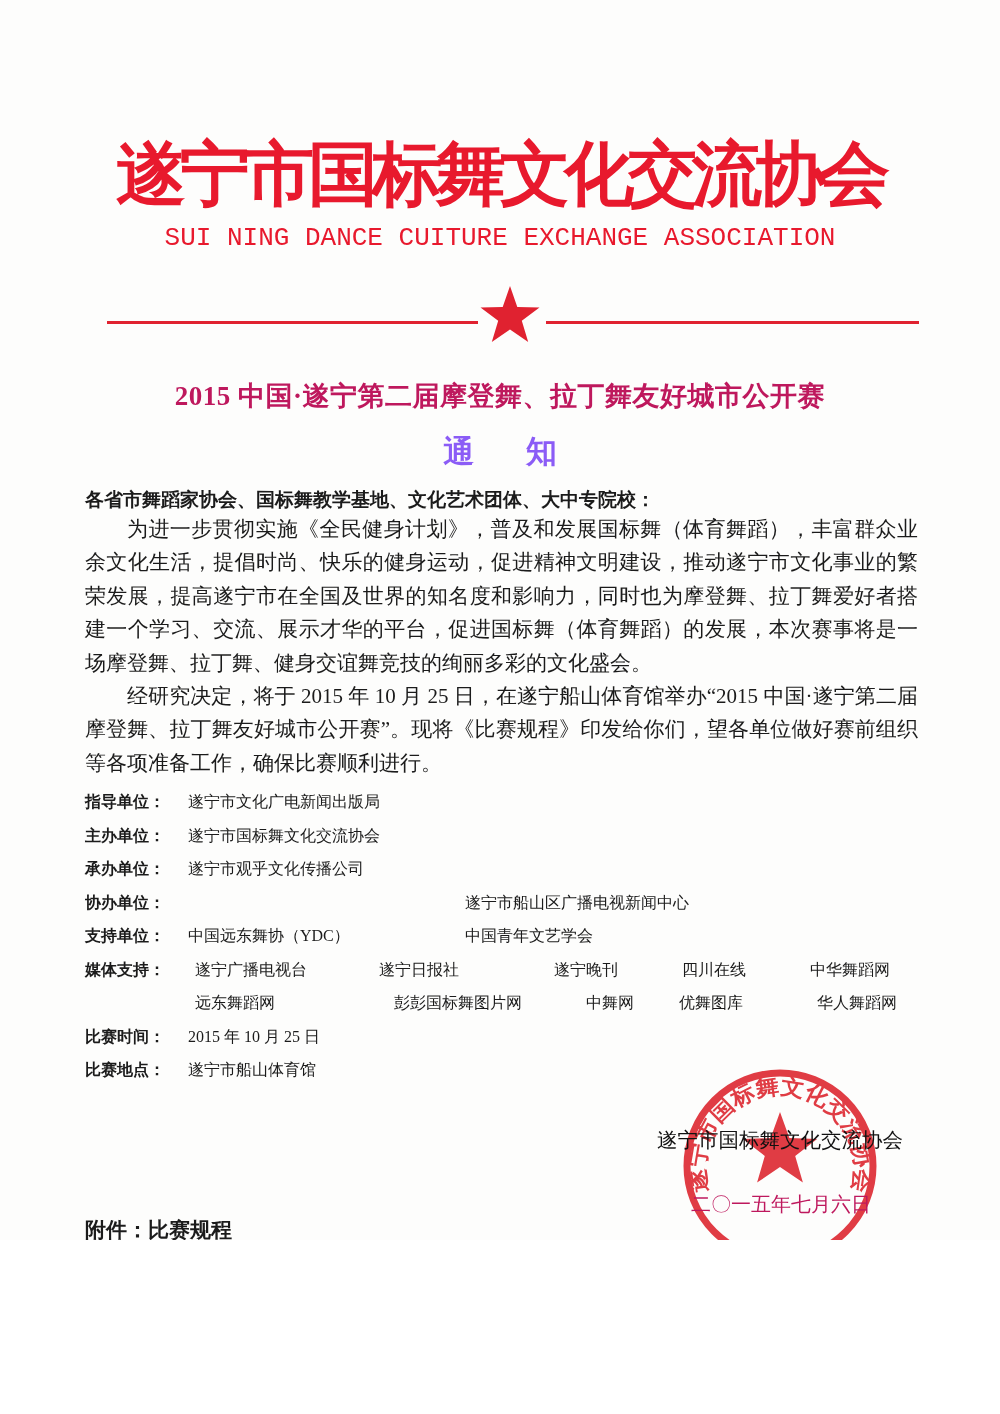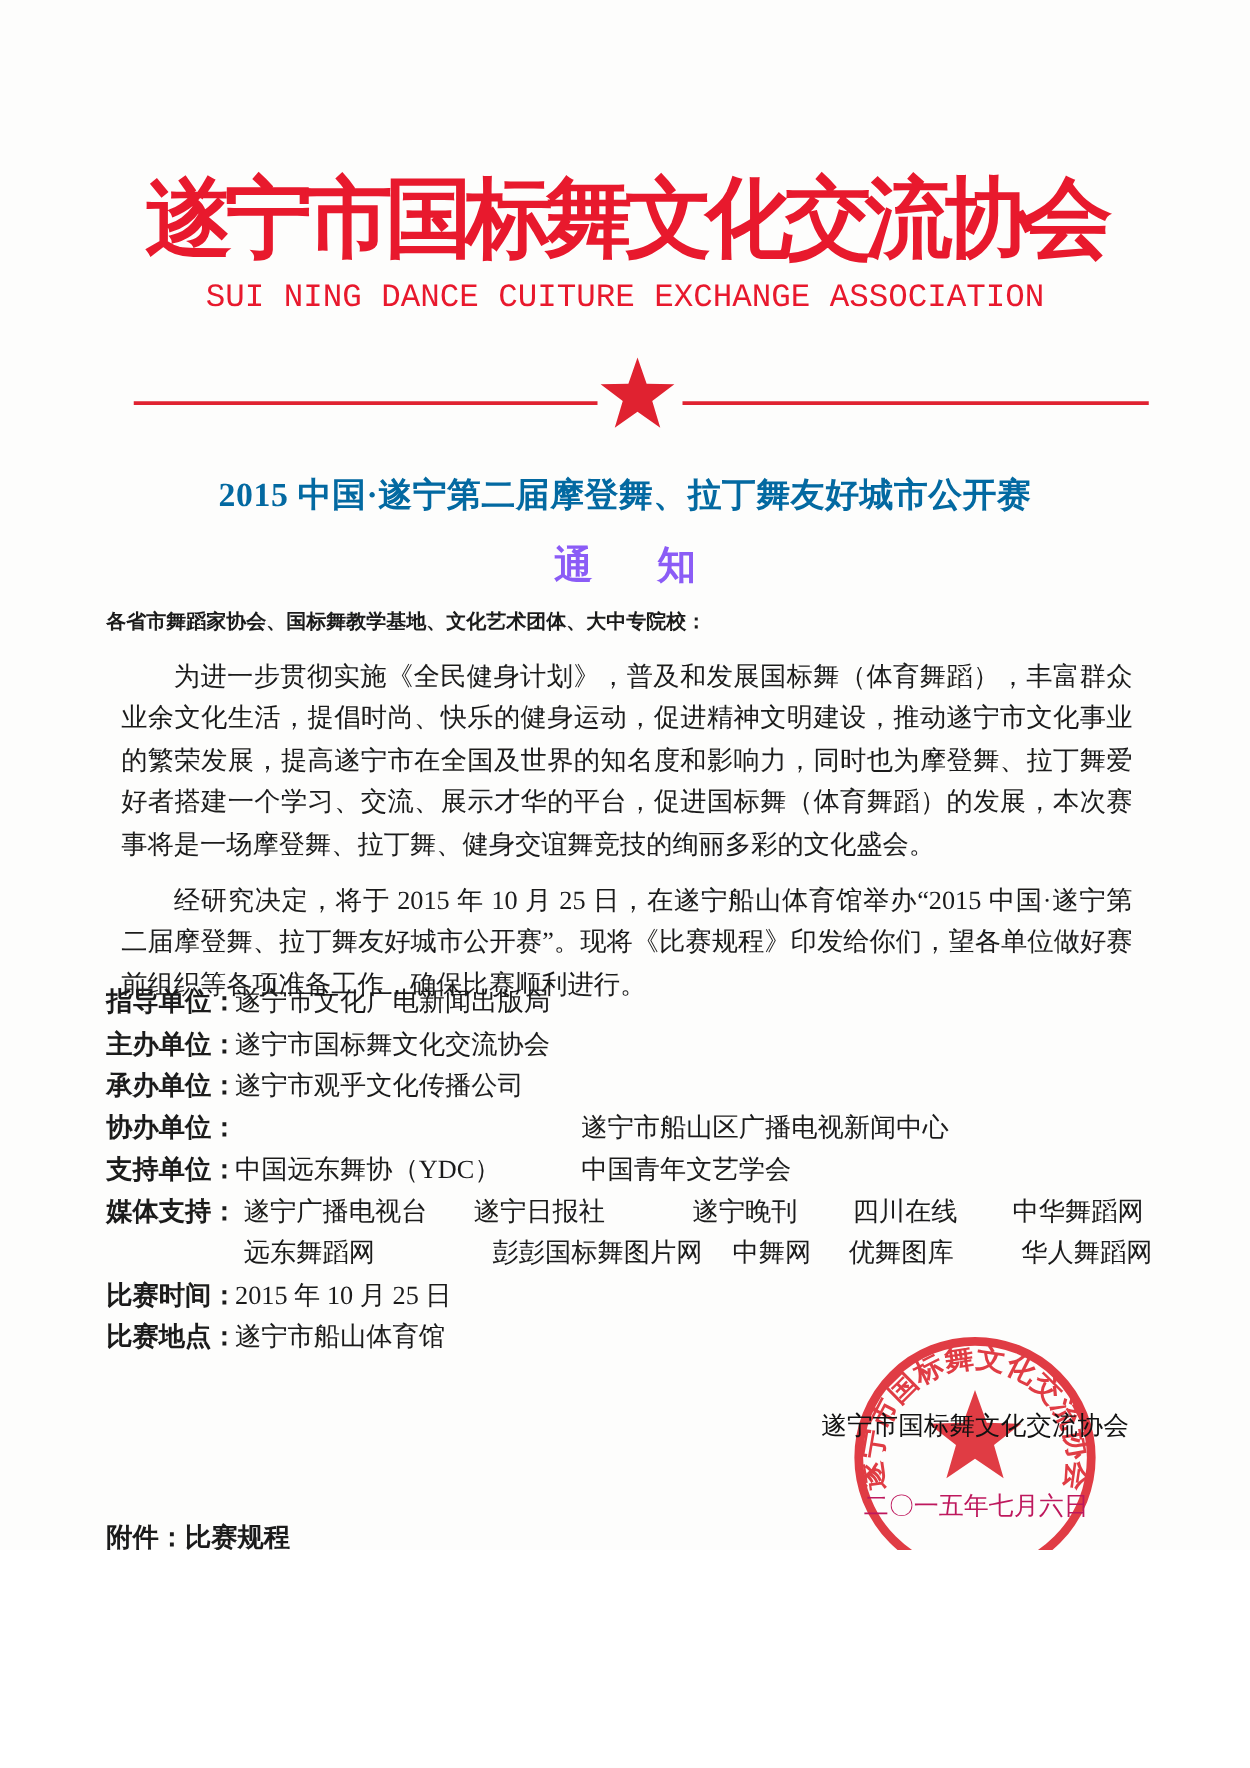--- a/index.html
+++ b/index.html
@@ -26,39 +26,39 @@
     font-size:26px; font-weight:400; color:#e8192d; white-space:nowrap;
   }
   .dl{position:absolute; top:321px; height:3px; background:#e02230;}
   .dl-left{left:107px; width:371px;}
   .dl-right{left:546px; width:373px;}
   .divider-star{position:absolute; left:479px; top:284px;}
   
   .event-title{
     position:absolute; top:378px; left:0; width:100%;
     text-align:center; font-size:27px; font-weight:bold;
-    letter-spacing:0.5px; color:#0369a1; white-space:nowrap;
+    letter-spacing:0.5px; color:#be185d; white-space:nowrap;
   }
   .notice-heading{
     position:absolute; top:431px; left:0; width:100%;
     text-align:center; font-size:31px; font-weight:bold; color:#8b5cf6;
   }
   .notice-heading .hc+.hc{margin-left:44px;}
   
   .salutation{
     position:absolute; left:85px; top:487px;
-    font-size:16px; font-weight:bold; white-space:nowrap;
+    font-size:19px; font-weight:bold; white-space:nowrap;
   }
   .body-text{
     position:absolute; left:85px; top:513px; width:833px;
     font-size:21px; line-height:33.4px; text-align:justify;
   }
-  .body-text p{margin:12px; text-indent:2em;}
+  .body-text p{margin:0; text-indent:2em;}
   
-  .info{position:absolute; left:85px; top:785px; width:845px; font-size:21px;}
+  .info{position:absolute; left:85px; top:785px; width:845px; font-size:16px;}
   .irow{position:relative; height:33.5px; line-height:33.5px;}
   .irow span{position:absolute; white-space:nowrap;}
   .ilabel{left:0; font-weight:bold;}
   .v1{left:103px;}
   .v2{left:380px;}
   .m-a{left:110px;} .m-b{left:294px;} .m-c{left:469px;} .m-d{left:597px;} .m-e{left:725px;}
   .n-a{left:110px;text-align:right;} .n-b{left:309px;} .n-c{left:501px;} .n-d{left:594px;} .n-e{left:732px;}
   
   .seal{position:absolute; left:668px; top:1054px; width:224px; height:224px; opacity:0.9; z-index:2;}
   .sign-org{

